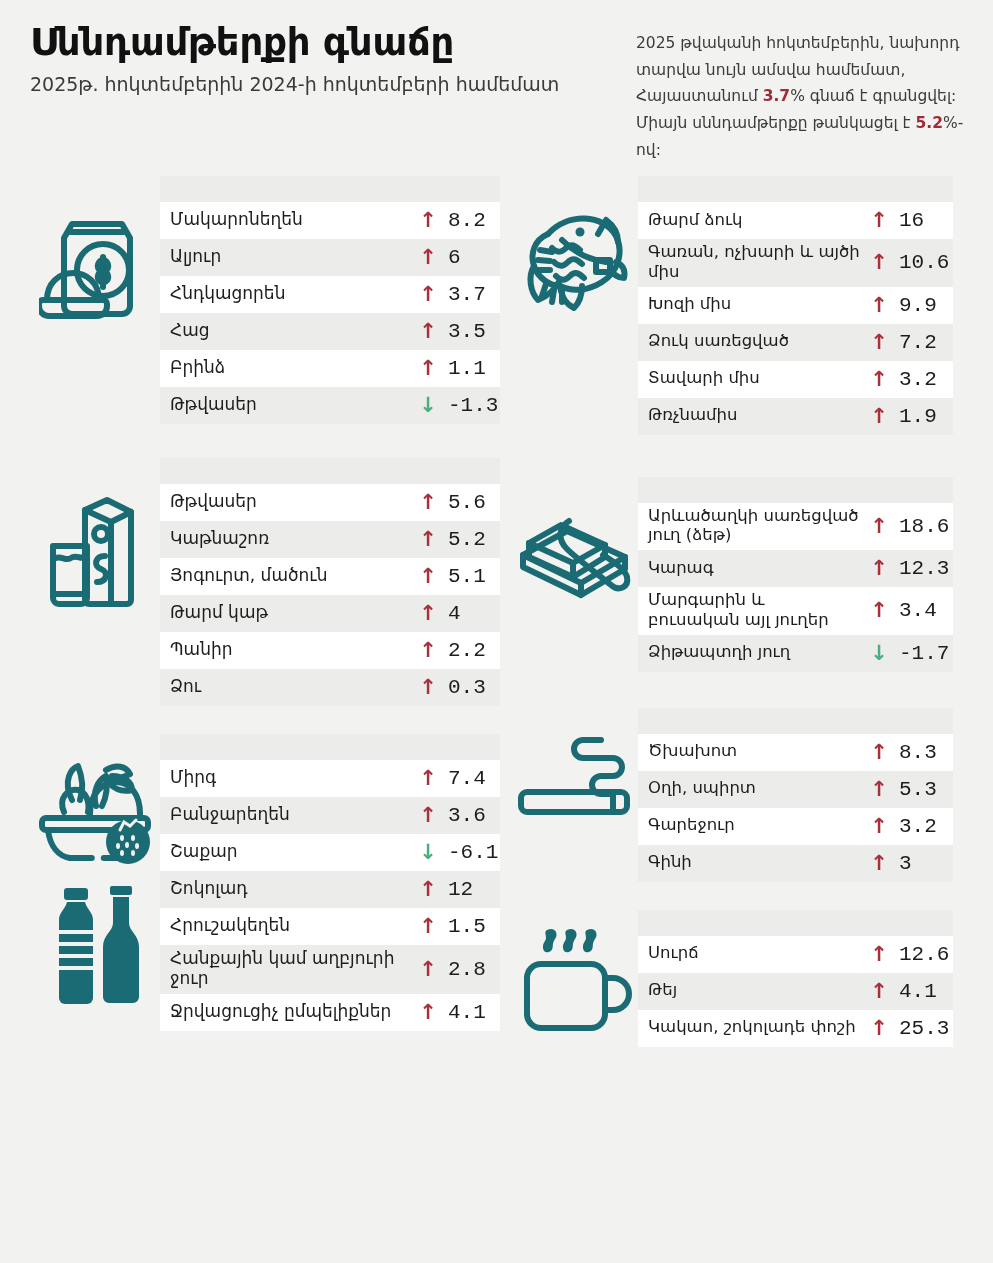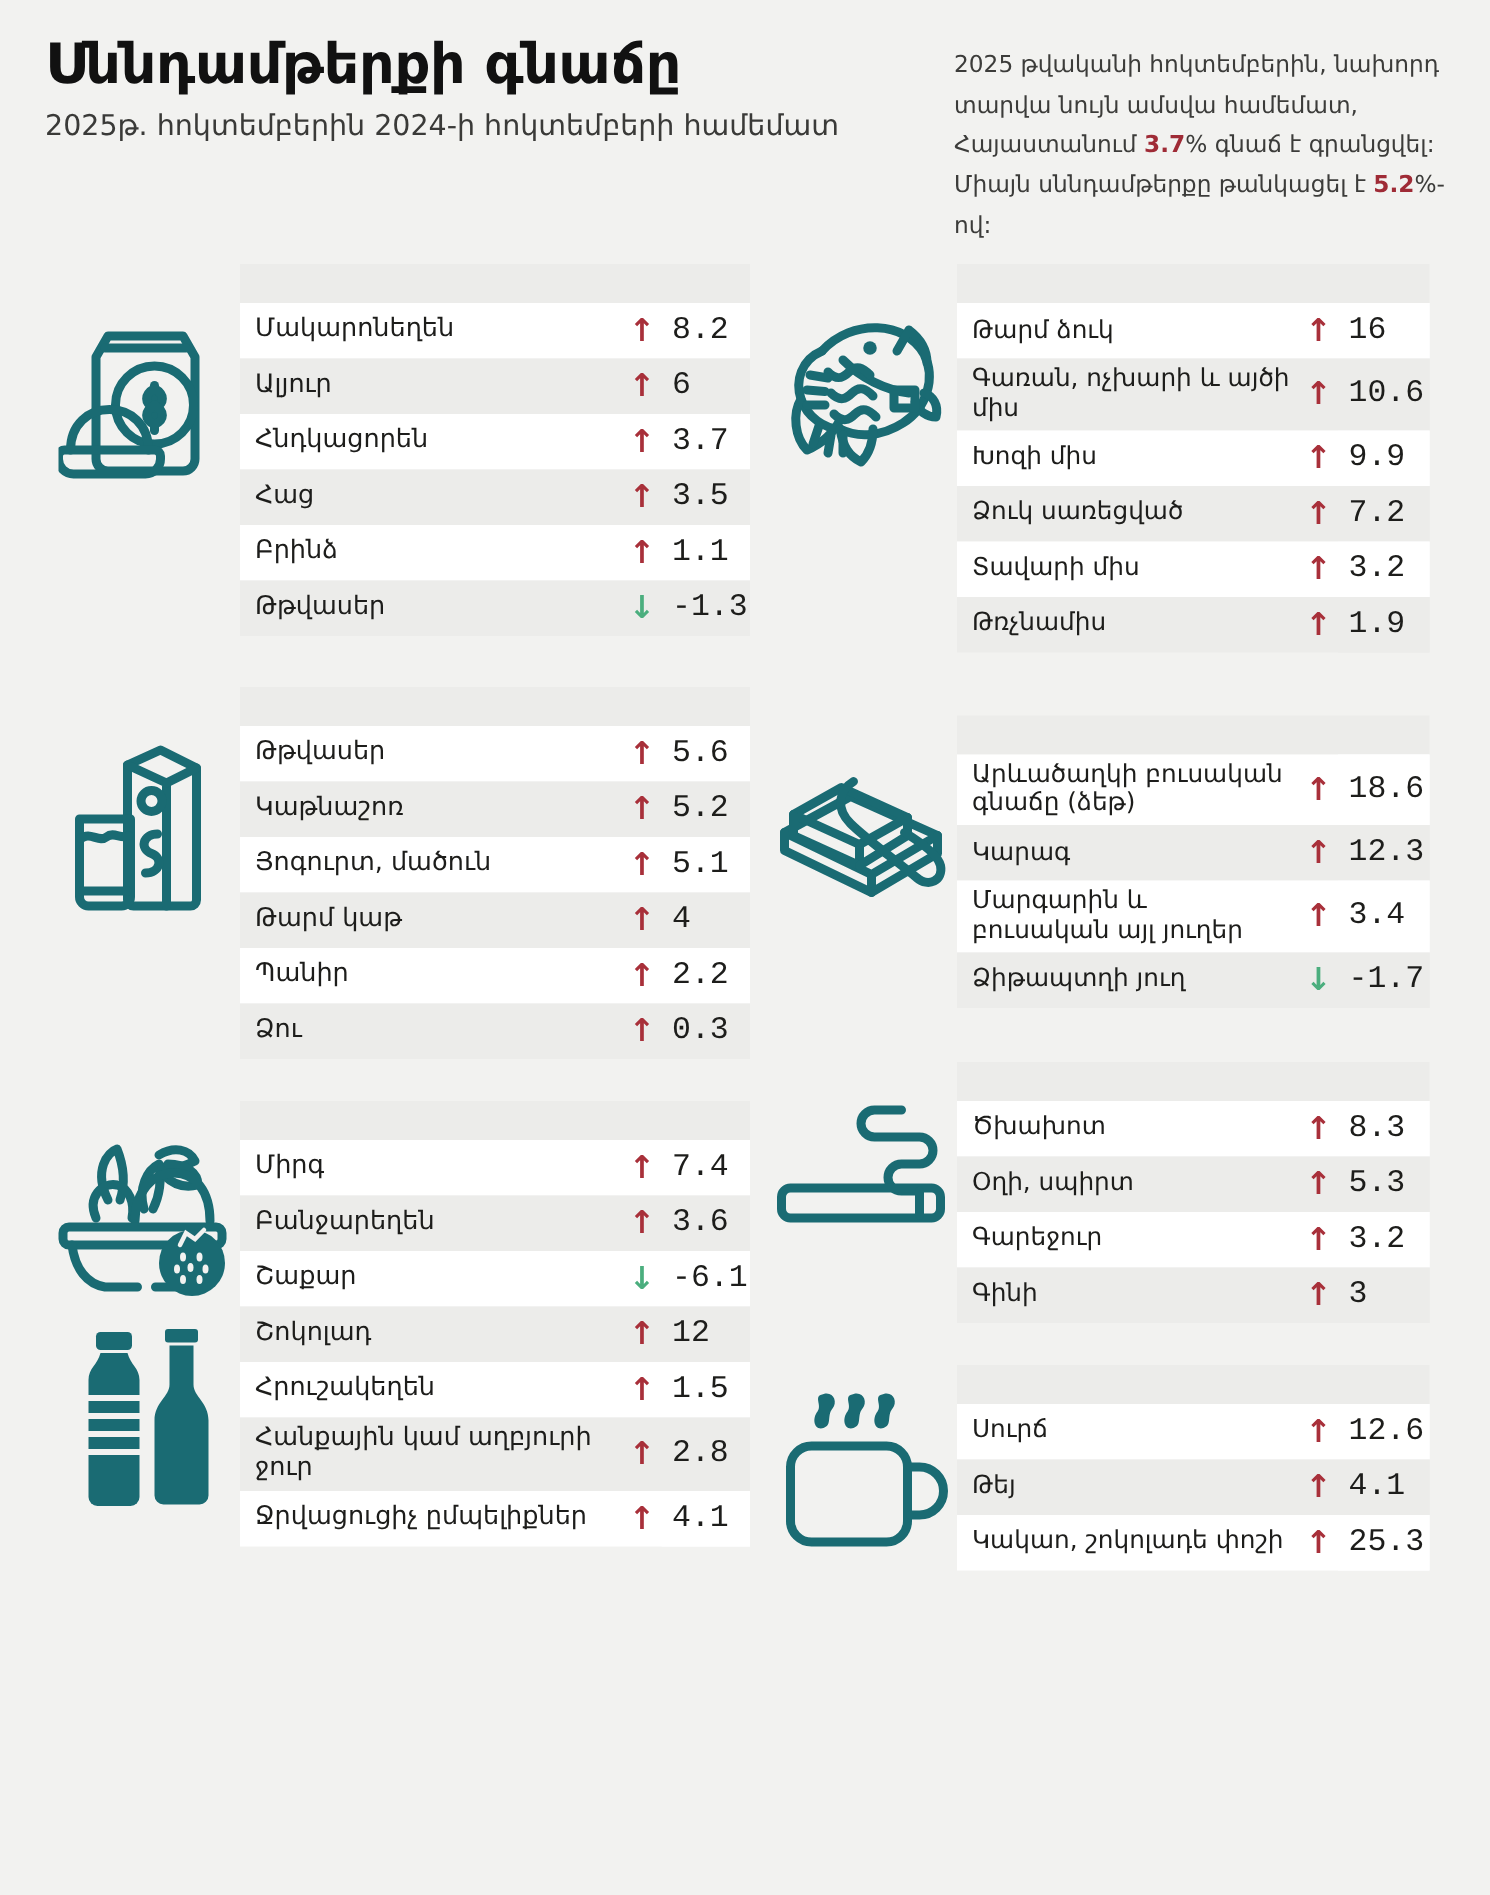--- a/index.html
+++ b/index.html
@@ -365,21 +365,21 @@
             <path class="teal" d="M16 44 l32 -18 l44 20 l-32 18z" stroke-width="3.5"></path>
             <path class="teal" d="M16 44 v14 l44 20 v-14" stroke-width="3.5"></path>
             <path class="teal" d="M92 46 v12 l-32 20" stroke-width="3.5"></path>
             <path class="teal" d="M56 22 c-10 6 -12 18 -2 28 c10 10 32 26 44 36 c8 7 18 2 16 -8 c-2 -8 -14 -16 -24 -22" stroke-width="3.5"></path>
           </svg>
         </div>
         <div class="table">
           <div class="table-head"></div>
           <div>
               <div class="row odd">
-                <div class="label">Արևածաղկի բուսական գնաճը (ձեթ)</div>
+                <div class="label">Արևածաղկի սառեցված յուղ (ձեթ)</div>
                 <div class="arrow up">↑</div>
                 <div class="value">18.6</div>
               </div>
               <div class="row even">
                 <div class="label">Կարագ</div>
                 <div class="arrow up">↑</div>
                 <div class="value">12.3</div>
               </div>
               <div class="row odd">
                 <div class="label">Մարգարին և բուսական այլ յուղեր</div>

